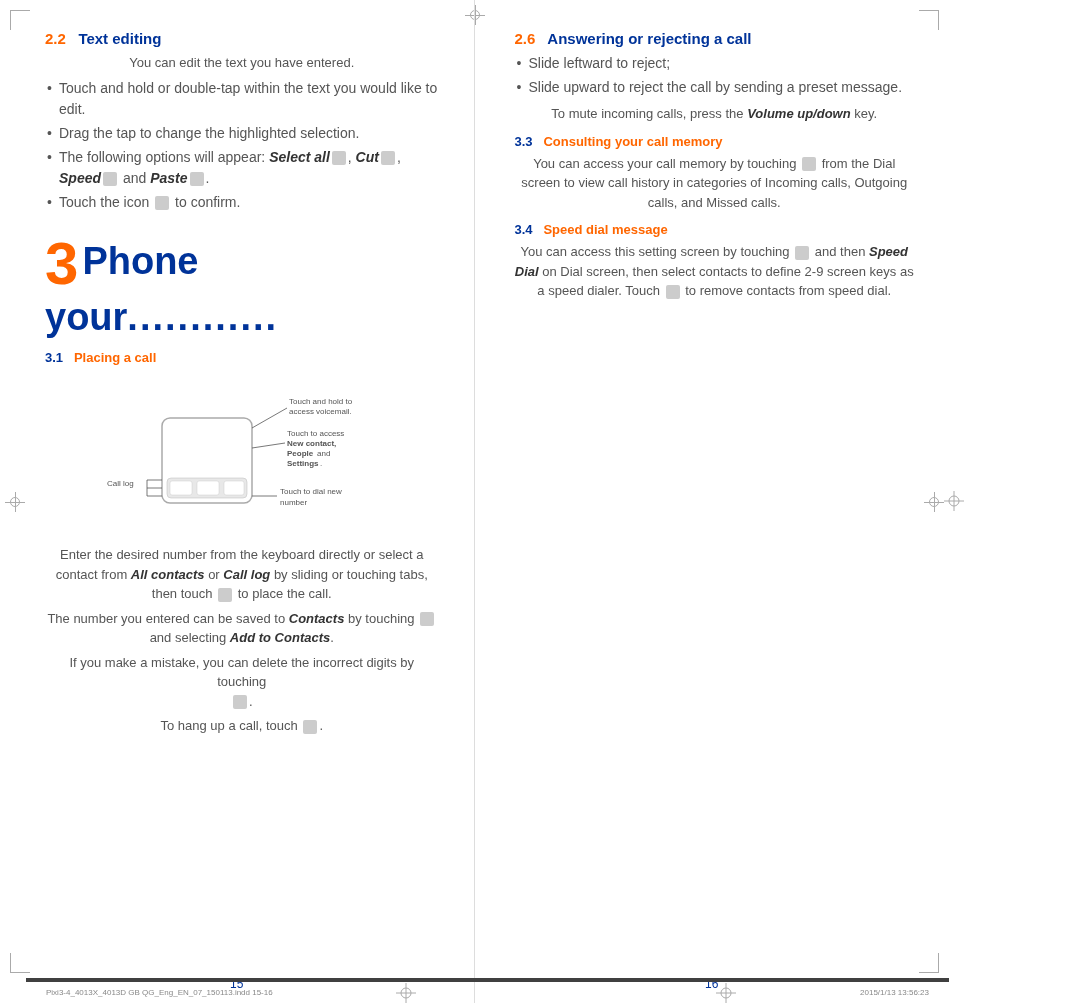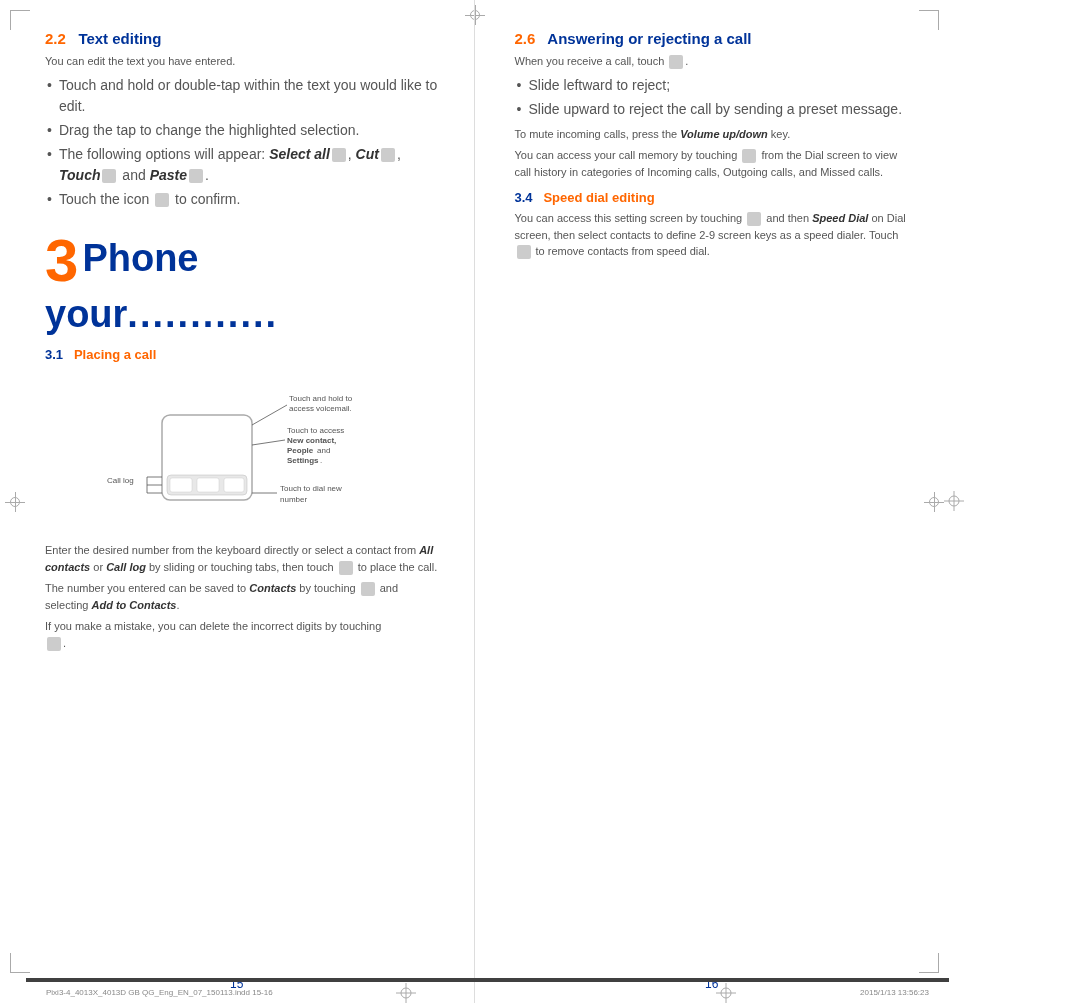--- a/index.html
+++ b/index.html
@@ -114,21 +114,22 @@
     }
     .chapter-heading .dots {
       color: #003399;
       letter-spacing: 2px;
     }
 
     p {
       margin-bottom: 5px;
       line-height: 1.5;
       color: #555;
-      font-size: 11px;
+      font-size: 13px;
+      text-align: center;
     }
 
     ul {
       list-style: none;
       margin: 4px 0 6px 0;
       padding: 0;
     }
     ul li {
       padding-left: 14px;
       position: relative;
@@ -232,21 +233,21 @@
       <span class="orange">2.2</span>
       &nbsp;
       <span>Text editing</span>
     </h2>
 
     <p>You can edit the text you have entered.</p>
 
     <ul>
       <li>Touch and hold or double-tap within the text you would like to edit.</li>
       <li>Drag the tap to change the highlighted selection.</li>
-      <li>The following options will appear: <span class="bold">Select all</span><span class="inline-icon"></span>, <span class="bold">Cut</span><span class="inline-icon"></span>, <span class="bold">Touch</span><span class="inline-icon"></span> and <span class="bold">Paste</span><span class="inline-icon"></span>.</li>
+      <li>The following options will appear: <span class="bold">Select all</span><span class="inline-icon"></span>, <span class="bold">Cut</span><span class="inline-icon"></span>, <span class="bold">Speed</span><span class="inline-icon"></span> and <span class="bold">Paste</span><span class="inline-icon"></span>.</li>
       <li>Touch the icon <span class="inline-icon"></span> to confirm.</li>
     </ul>
 
     <div class="chapter-heading">
       <span class="chapter-num orange">3</span><span>Phone your</span><span class="dots">............</span>
     </div>
 
     <h3>
       <span class="blue">3.1</span>
       &nbsp;
@@ -289,48 +290,53 @@
         <text x="178" y="117" font-size="8" fill="#555">number</text>
       </svg>
     </div>
 
     <p>Enter the desired number from the keyboard directly or select a contact from <span class="bold">All contacts</span> or <span class="bold">Call log</span> by sliding or touching tabs, then touch <span class="inline-icon"></span> to place the call.</p>
 
     <p>The number you entered can be saved to <span class="bold">Contacts</span> by touching <span class="inline-icon"></span> and selecting <span class="bold">Add to Contacts</span>.</p>
 
     <p>If you make a mistake, you can delete the incorrect digits by touching<br><span class="inline-icon"></span>.</p>
 
+    <p>To hang up a call, touch <span class="inline-icon"></span>.</p>
 
     <div class="page-number">15</div>
   </div>
 
   <div class="right-page">
 
     <h2>
       <span class="orange">2.6</span>
       &nbsp;
       <span>Answering or rejecting a call</span>
     </h2>
 
-    <p>When you receive a call, touch <span class="inline-icon"></span>.</p>
 
     <ul>
       <li>Slide leftward to reject;</li>
       <li>Slide upward to reject the call by sending a preset message.</li>
     </ul>
 
     <p>To mute incoming calls, press the <span class="bold">Volume up/down</span> key.</p>
 
+    <h3 class="section-gap">
+      <span class="blue">3.3</span>
+      &nbsp;
+      <span>Consulting your call memory</span>
+    </h3>
 
     <p>You can access your call memory by touching <span class="inline-icon"></span> from the Dial screen to view call history in categories of Incoming calls, Outgoing calls, and Missed calls.</p>
 
     <h3 class="section-gap">
       <span class="blue">3.4</span>
       &nbsp;
-      <span>Speed dial editing</span>
+      <span>Speed dial message</span>
     </h3>
 
     <p>You can access this setting screen by touching <span class="inline-icon"></span> and then <span class="bold">Speed Dial</span> on Dial screen, then select contacts to define 2-9 screen keys as a speed dialer. Touch <span class="inline-icon"></span> to remove contacts from speed dial.</p>
 
     <div style="position:absolute; right:-15px; top:50%; transform:translateY(-50%);">
       <svg width="20" height="20" viewBox="0 0 20 20">
         <line x1="0" y1="10" x2="20" y2="10" stroke="#aaa" stroke-width="1"></line>
         <line x1="10" y1="0" x2="10" y2="20" stroke="#aaa" stroke-width="1"></line>
         <circle cx="10" cy="10" r="5" fill="none" stroke="#aaa" stroke-width="1"></circle>
       </svg>

